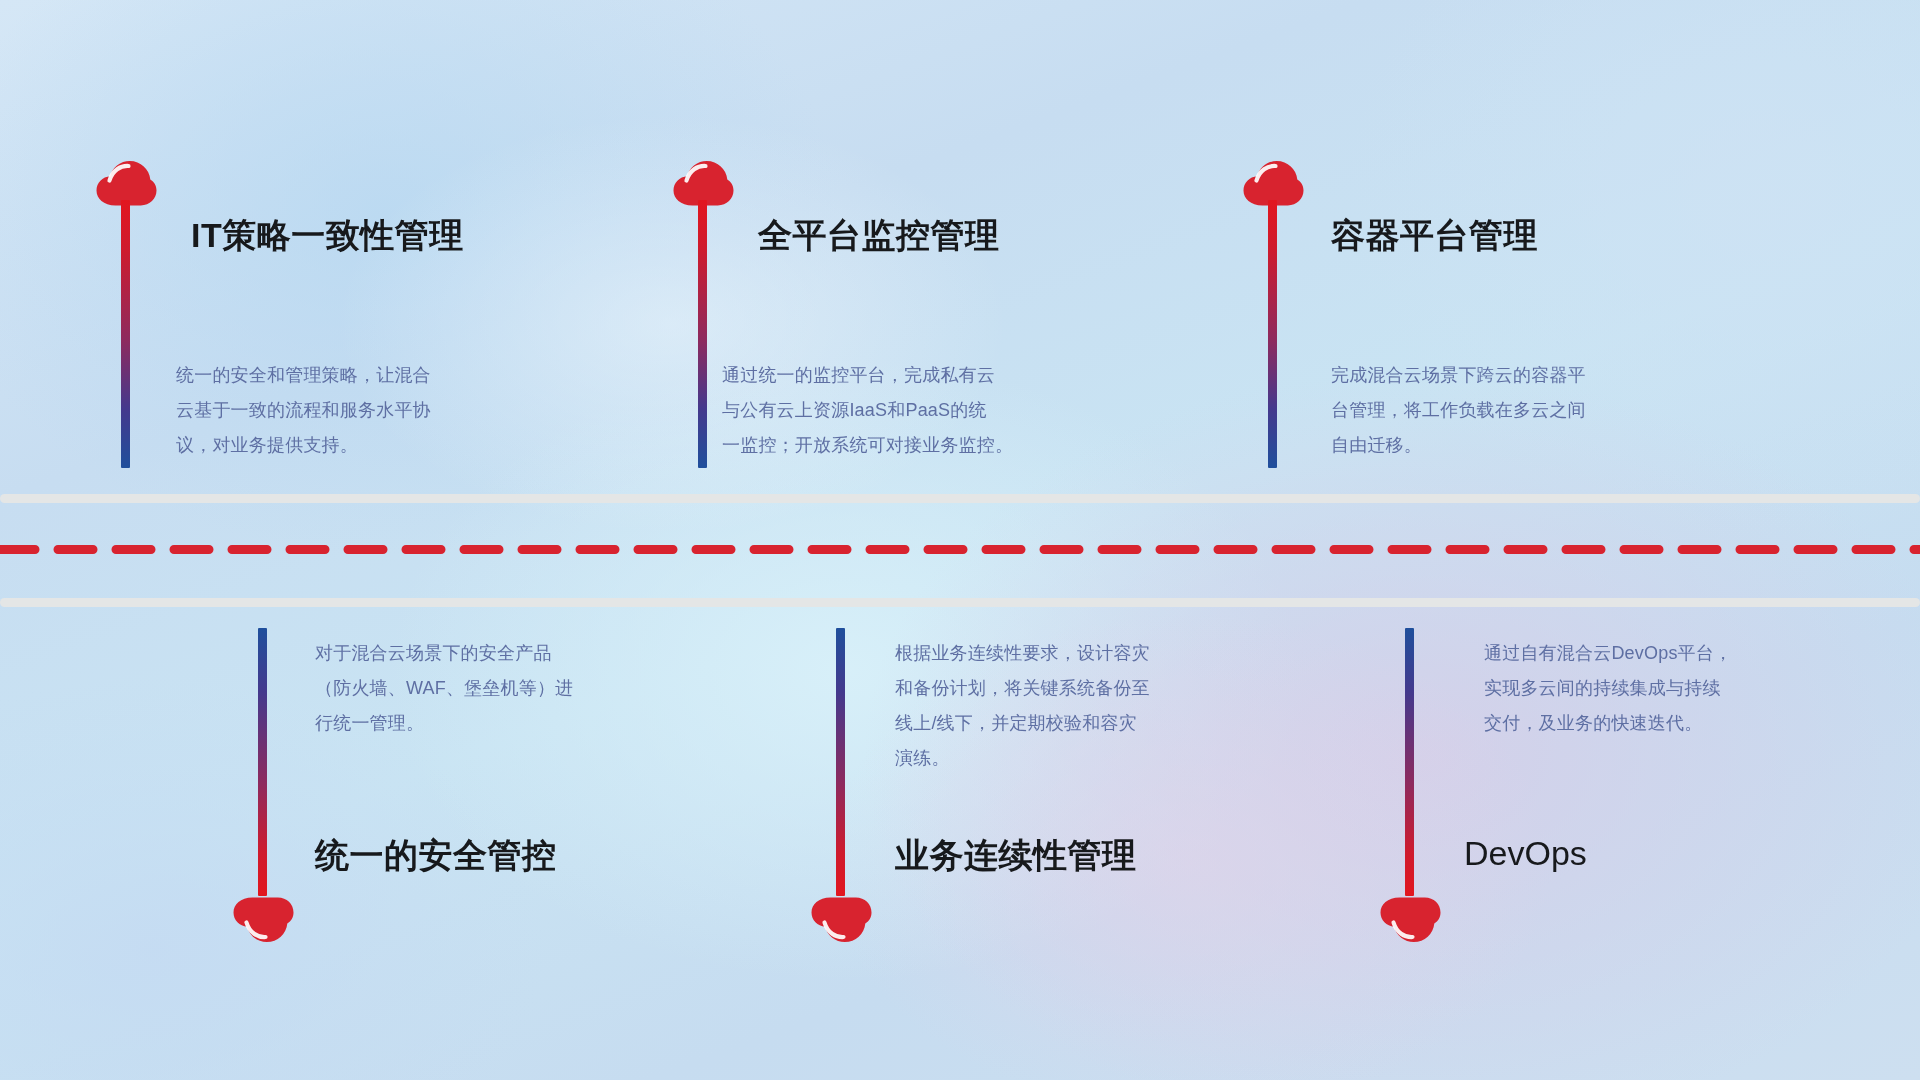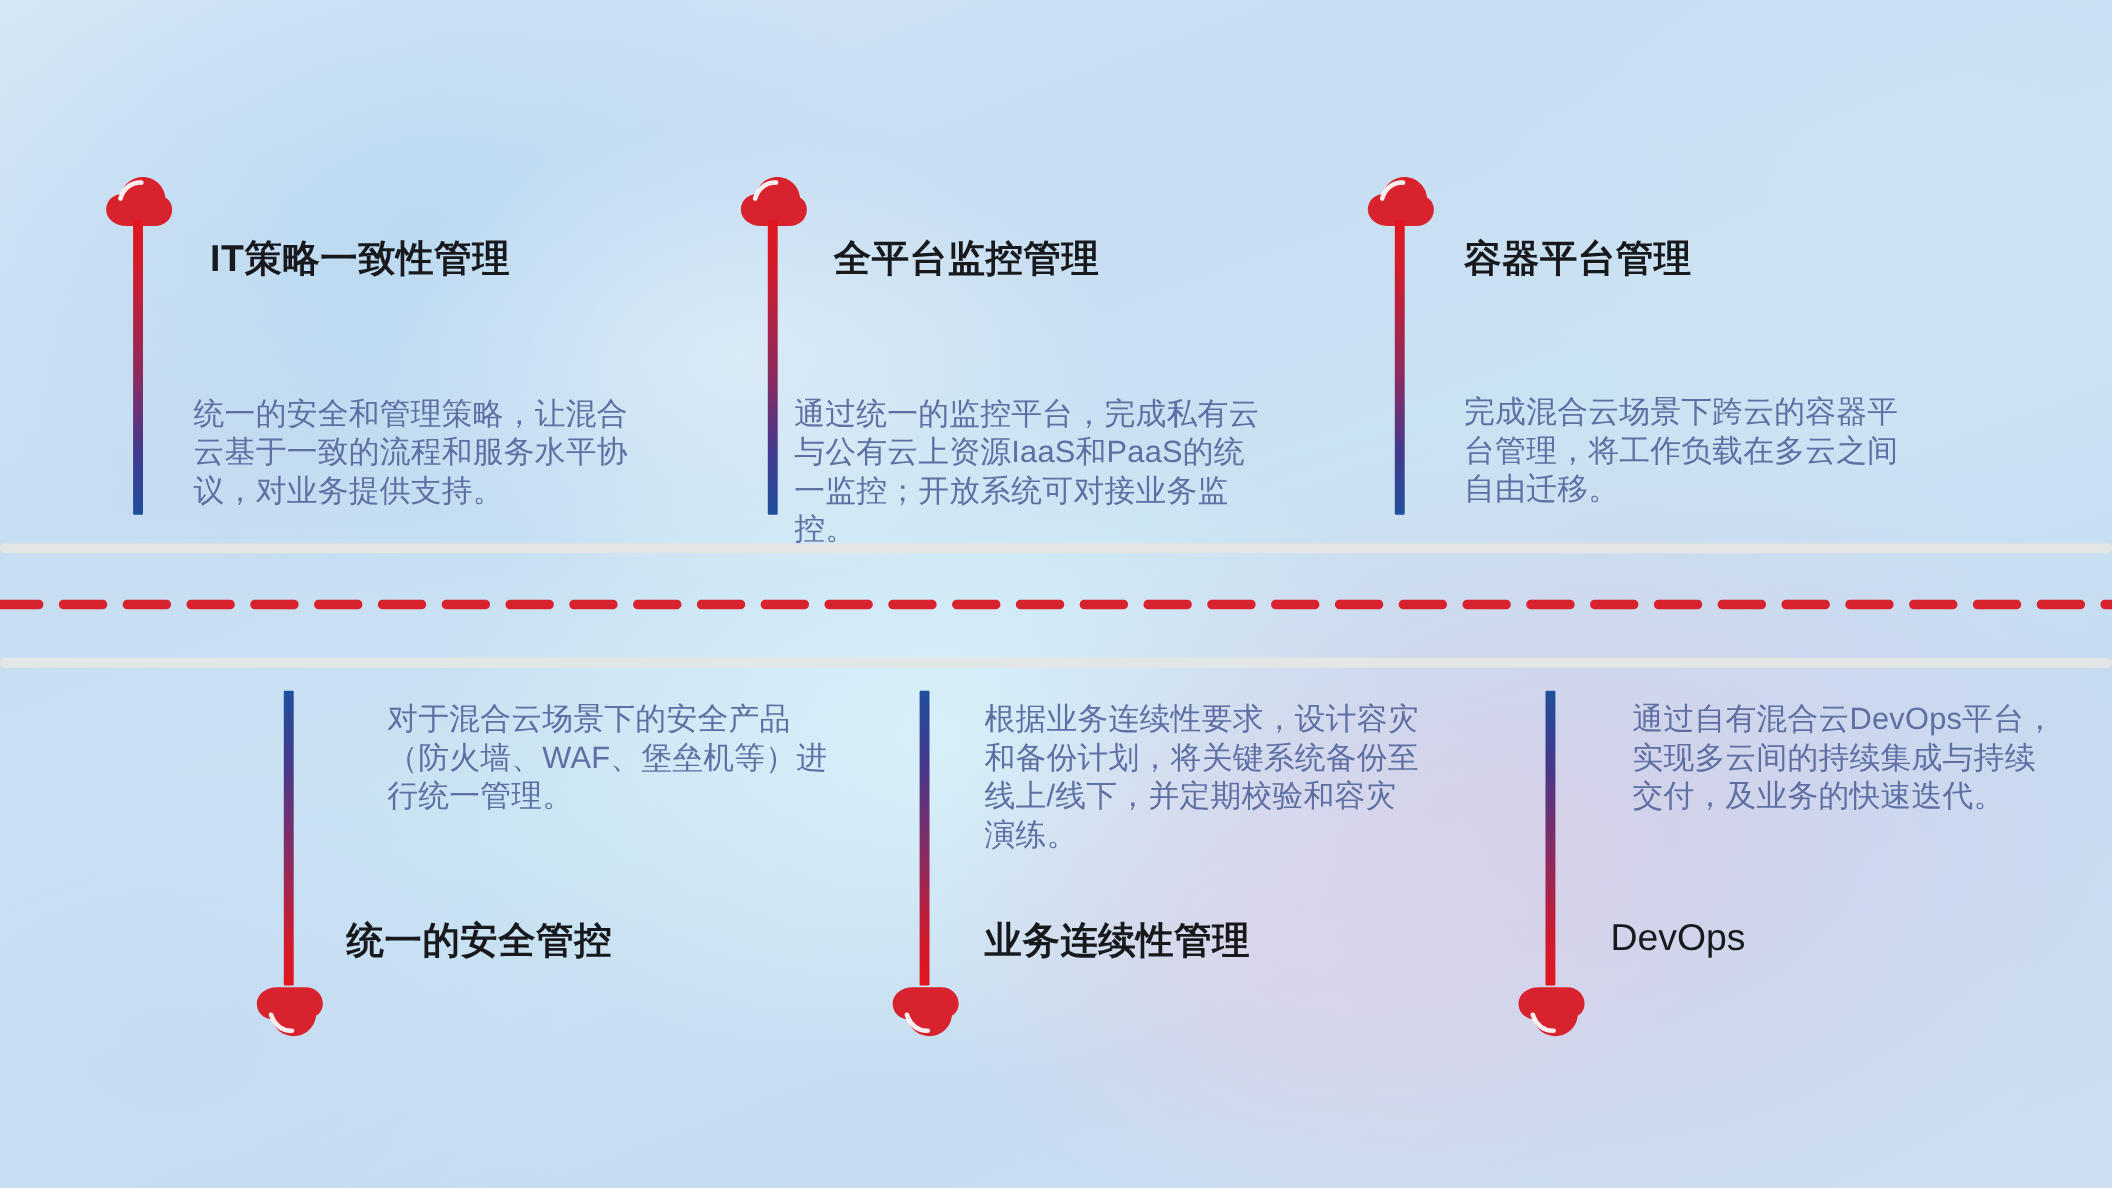--- a/index.html
+++ b/index.html
@@ -70,21 +70,21 @@
     letter-spacing: 0.5px;
     white-space: nowrap;
     line-height: 1;
   }
   .title.latin { font-weight: 500; letter-spacing: 0px; text-align: center; }
 
   
   .body {
     position: absolute;
     color: #5e6fa3;
-    font-size: 28px;
+    font-size: 18px;
     line-height: 35px;
     white-space: pre-line;
     letter-spacing: 0.2px;
   }
 
   
   .rule {
     position: absolute;
     left: 0;
     width: 1920px;
@@ -151,21 +151,21 @@
 <div class="rule" style="top:494px;"></div>
 <div class="dashed" style="top:545px;">
   <svg viewBox="0 0 1920 9" preserveAspectRatio="none" xmlns="http://www.w3.org/2000/svg">
     <line x1="0" y1="4.5" x2="1920" y2="4.5" stroke="#d8232f" stroke-width="9" stroke-linecap="round" stroke-dasharray="35 23"></line>
   </svg>
 </div>
 <div class="rule" style="top:598px;"></div>
 
 <div class="col">
   <div class="stem stem-bot" style="left:258px; top:628px; height:268px;"></div>
-  <div class="body" style="left:315px; top:636px; width:430px;margin-left:37px;">对于混合云场景下的安全产品
+  <div class="body" style="left:315px; top:636px; width:430px;">对于混合云场景下的安全产品
 （防火墙、WAF、堡垒机等）进
 行统一管理。</div>
   <div class="title" style="left:315px; top:838px;">统一的安全管控</div>
   <div class="cloud" style="left:232px; top:897px; transform:scaleY(-1);">
     <svg viewBox="0 0 62 46" xmlns="http://www.w3.org/2000/svg">
       <path d="M20.5 45.5 C8.5 45.5 1.5 38.5 1.5 30.5 C1.5 22.8 7.5 16.8 15.2 16.3 C17.4 7.2 25.4 1 34.8 1 C45.6 1 54.4 9.2 55.3 19.6 C59.2 21.8 61.5 25.9 61.5 30.6 C61.5 38.8 54.8 45.5 45.8 45.5 Z" fill="#d8232f"></path>
       <path d="M14.5 20.5 C17.5 10.5 25.5 5.5 33.5 6.0" stroke="#ffffff" stroke-width="4.2" stroke-linecap="round" fill="none" opacity="0.92"></path>
     </svg>
   </div>
 </div>

